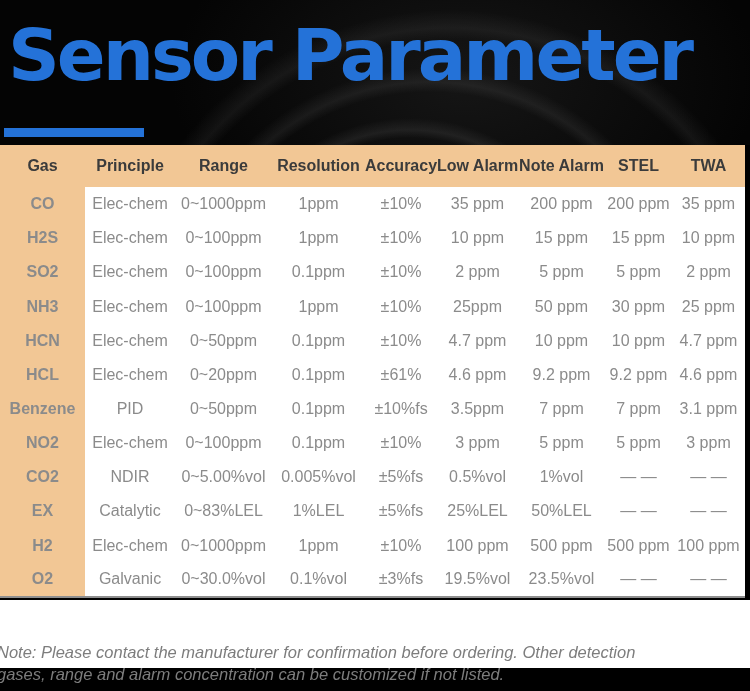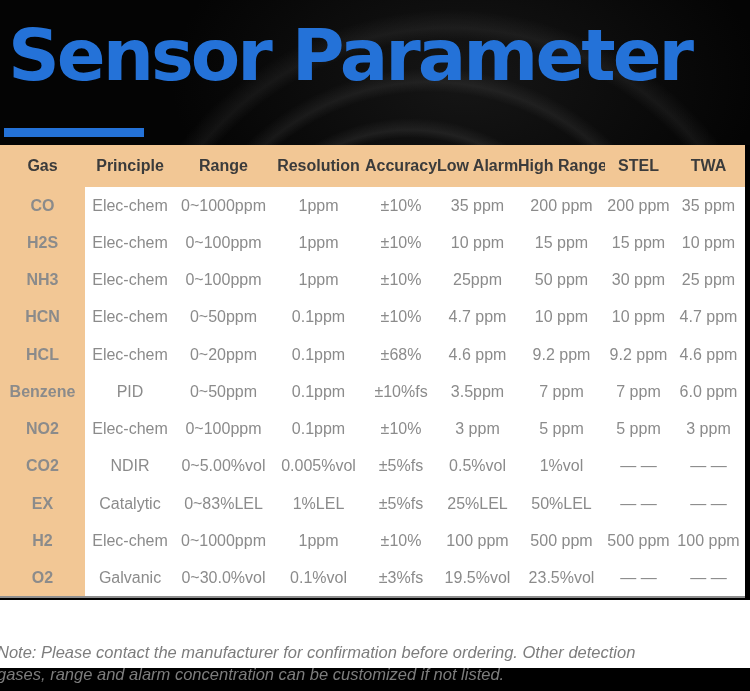--- a/index.html
+++ b/index.html
@@ -78,21 +78,21 @@
 
   <table class="spec-table">
     <thead>
       <tr id="spec-head-row">
           <th>Gas</th>
           <th>Principle</th>
           <th>Range</th>
           <th>Resolution</th>
           <th>Accuracy</th>
           <th>Low Alarm</th>
-          <th>High Range</th>
+          <th>Note Alarm</th>
           <th>STEL</th>
           <th>TWA</th>
         </tr>
     </thead>
     <tbody id="spec-body">
         <tr>
           <td class="gas-cell">CO</td>
           <td>Elec-chem</td>
           <td>0~1000ppm</td>
           <td>1ppm</td>
@@ -107,20 +107,31 @@
           <td>Elec-chem</td>
           <td>0~100ppm</td>
           <td>1ppm</td>
           <td>±10%</td>
           <td>10 ppm</td>
           <td>15 ppm</td>
           <td>15 ppm</td>
           <td>10 ppm</td>
         </tr>
         <tr>
+          <td class="gas-cell">SO2</td>
+          <td>Elec-chem</td>
+          <td>0~100ppm</td>
+          <td>0.1ppm</td>
+          <td>±10%</td>
+          <td>2 ppm</td>
+          <td>5 ppm</td>
+          <td>5 ppm</td>
+          <td>2 ppm</td>
+        </tr>
+        <tr>
           <td class="gas-cell">NH3</td>
           <td>Elec-chem</td>
           <td>0~100ppm</td>
           <td>1ppm</td>
           <td>±10%</td>
           <td>25ppm</td>
           <td>50 ppm</td>
           <td>30 ppm</td>
           <td>25 ppm</td>
         </tr>
@@ -133,36 +144,36 @@
           <td>4.7 ppm</td>
           <td>10 ppm</td>
           <td>10 ppm</td>
           <td>4.7 ppm</td>
         </tr>
         <tr>
           <td class="gas-cell">HCL</td>
           <td>Elec-chem</td>
           <td>0~20ppm</td>
           <td>0.1ppm</td>
-          <td>±68%</td>
+          <td>±61%</td>
           <td>4.6 ppm</td>
           <td>9.2 ppm</td>
           <td>9.2 ppm</td>
           <td>4.6 ppm</td>
         </tr>
         <tr>
           <td class="gas-cell">Benzene</td>
           <td>PID</td>
           <td>0~50ppm</td>
           <td>0.1ppm</td>
           <td>±10%fs</td>
           <td>3.5ppm</td>
           <td>7 ppm</td>
           <td>7 ppm</td>
-          <td>6.0 ppm</td>
+          <td>3.1 ppm</td>
         </tr>
         <tr>
           <td class="gas-cell">NO2</td>
           <td>Elec-chem</td>
           <td>0~100ppm</td>
           <td>0.1ppm</td>
           <td>±10%</td>
           <td>3 ppm</td>
           <td>5 ppm</td>
           <td>5 ppm</td>

